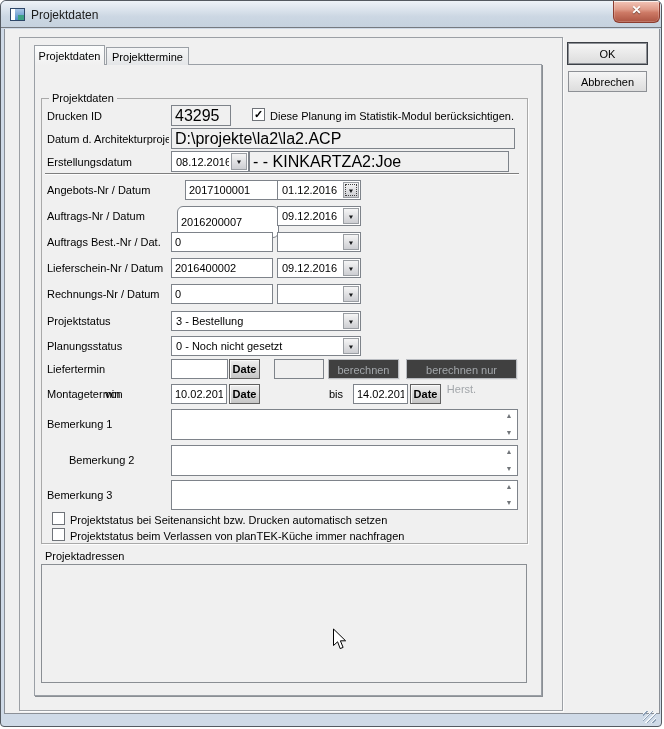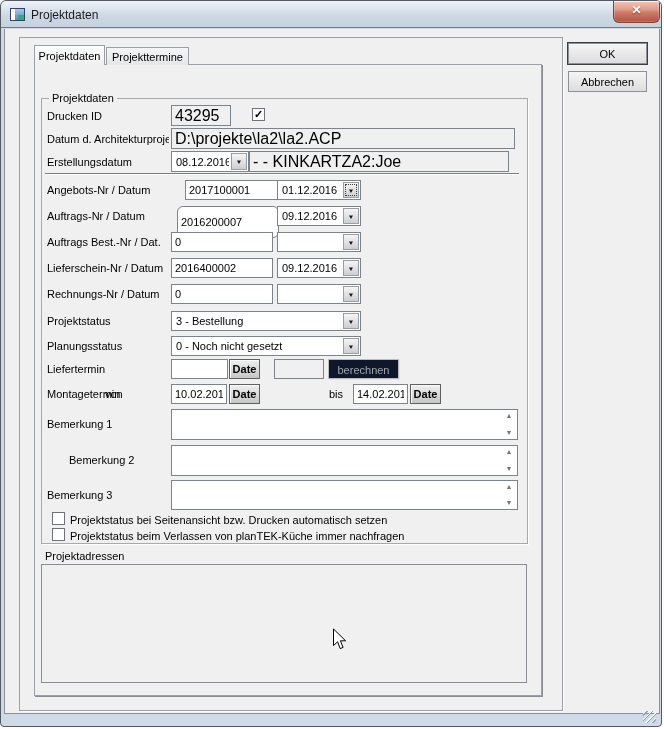--- a/index.html
+++ b/index.html
@@ -27,21 +27,21 @@
     text-shadow:0 1px 1px rgba(0,0,0,.45);cursor:default;}
   .client{position:absolute;left:3px;top:28px;width:656px;height:685px;
     background:#f0f0f0;border:1px solid #8b9097;border-top:none;}
   .bigframe{position:absolute;left:18px;top:36px;width:544px;height:674px;
     border:1px solid #9ca0a5;box-shadow:1px 1px 0 #fbfbfb;}
   .grip{position:absolute;right:5px;bottom:3px;width:13px;height:12px;
     background:repeating-linear-gradient(-45deg,transparent 0 2px,#8fa1b6 2px 3px,#f4f8fb 3px 4px);}
   .btn{position:absolute;background:linear-gradient(180deg,#f5f5f5,#dddddd);
     border:1px solid #8d9095;font-size:11px;text-align:center;line-height:19px;cursor:default;}
   .btn.default{box-shadow:0 0 0 1px #3c4046;}
-  .btn.disabled{background:#0f172a;border-color:#b9bcc1;color:#a2a6aa;box-shadow:1px 1px 0 #e3e3e3;text-align:center;}
+  .btn.disabled{background:#404040;border-color:#b9bcc1;color:#a2a6aa;box-shadow:1px 1px 0 #e3e3e3;text-align:center;}
   .tabpage{position:absolute;left:33px;top:63px;width:508px;height:632px;
     background:#f0f0f0;border:1px solid #9ba0a6;box-shadow:1px 1px 0 #8a8e93;}
   .tab{position:absolute;font-size:11px;text-align:center;
     border:1px solid #9ba0a6;border-bottom:none;cursor:default;}
   .tab.active{left:33px;top:44px;width:71px;height:20px;line-height:20px;
     background:linear-gradient(#fcfdfd,#f0f0f0);z-index:3;}
   .tab.inactive{left:105px;top:46px;width:83px;height:18px;line-height:18px;
     background:linear-gradient(#f4f5f6,#e4e6e8);}
   .groupbox{position:absolute;border:1px solid #a9a9a9;box-shadow:1px 1px 0 #fdfdfd;}
   .grouplabel{position:absolute;background:#f0f0f0;padding:0 3px;font-size:11px;z-index:2;}
@@ -97,20 +97,21 @@
   <div class="tab inactive">Projekttermine</div>
 
   <div class="groupbox" style="left:40px;top:97px;width:487px;height:446px;"></div>
   <div class="grouplabel" style="left:48px;top:91px;">Projektdaten</div>
 
   <div class="lbl" style="left:46px;top:108px;">Drucken ID</div>
   <div class="rofield" style="left:170px;top:104px;width:60px;height:21px;">43295</div>
   <div class="checkbox" style="left:251px;top:107px;">
     <span class="checkmark">✓</span>
   </div>
+  <div class="lbl" style="left:269px;top:108px;">Diese Planung im Statistik-Modul berücksichtigen.</div>
 
   <div class="lbl clip" style="left:46px;top:131px;">Datum d. Architekturprojekt</div>
   <div class="rofield" style="left:170px;top:127px;width:344px;height:21px;">D:\projekte\la2\la2.ACP</div>
 
   <div class="lbl" style="left:46px;top:154px;">Erstellungsdatum</div>
   <div class="combo" style="left:170px;top:150px;width:78px;height:21px;">
     <div class="txt" style="line-height:18px;">08.12.2016</div>
     <div class="arrowbtn">
       <span class="tri">▼</span>
     </div>
@@ -178,20 +179,21 @@
     <div class="arrowbtn">
       <span class="tri">▼</span>
     </div>
   </div>
 
   <div class="lbl" style="left:46px;top:361px;">Liefertermin</div>
   <input class="edit" style="left: 170px; top: 358px; width: 57px; height: 20px;" value="">
   <div class="datebtn" style="left:228px;top:358px;width:31px;height:20px;">Date</div>
   <div class="rofield" style="left:273px;top:358px;width:50px;height:20px;"></div>
   <button class="btn disabled" style="left:327px;top:358px;width:71px;height:20px;">berechnen</button>
+  <button class="btn disabled" style="left:405px;top:358px;width:111px;height:20px;">berechnen nur Herst.</button>
 
   <div class="lbl" style="left:46px;top:386px;">Montagetermin</div>
   <div class="lbl" style="left:104px;top:386px;">von</div>
   <input class="edit" style="left: 170px; top: 383px; width: 56px; height: 20px;" value="10.02.2017">
   <div class="datebtn" style="left:228px;top:383px;width:31px;height:20px;">Date</div>
   <div class="lbl" style="left:328px;top:386px;">bis</div>
   <input class="edit" style="left: 352px; top: 383px; width: 55px; height: 20px;" value="14.02.2017">
   <div class="datebtn" style="left:409px;top:383px;width:31px;height:20px;">Date</div>
 
   <div class="lbl" style="left:46px;top:416px;">Bemerkung 1</div>

